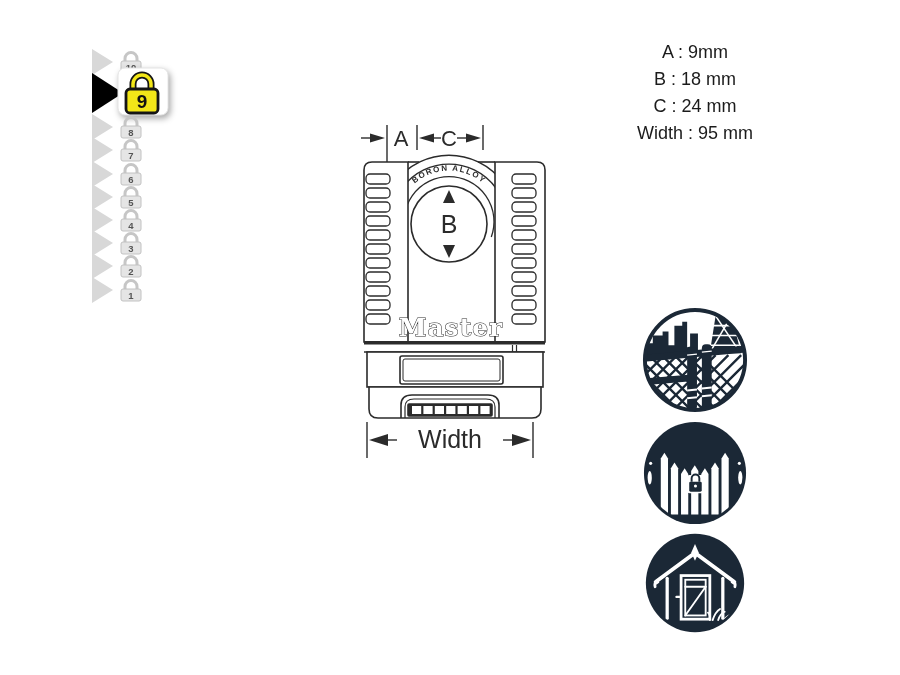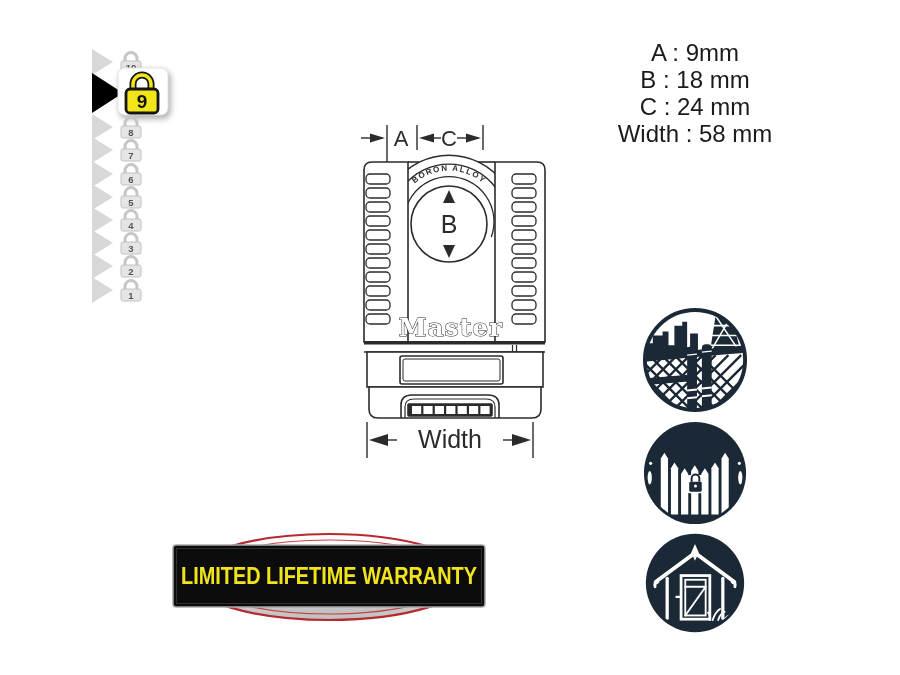--- a/index.html
+++ b/index.html
@@ -1,20 +1,20 @@
 <!DOCTYPE html>
 <html><head>
 <meta charset="utf-8">
 <style>
   html,body{margin:0;padding:0;background:#fff;}
   .stage{position:relative;width:900px;height:675px;background:#fff;overflow:hidden;
          font-family:"Liberation Sans",sans-serif;}
   
   .dims{position:absolute;left:595px;top:39px;width:200px;text-align:center;
-        color:#1b1b1b;font-size:24px;line-height:27px;}
+        color:#1b1b1b;font-size:18px;line-height:27px;}
   
   .meter{position:absolute;left:92px;top:0;width:90px;height:320px;}
   .meter .lvl{position:absolute;left:0;}
   .card-shadow{filter:drop-shadow(2px 3px 3px rgba(0,0,0,0.35));}
   
   .drawing{position:absolute;left:355px;top:100px;}
   
   .circ{position:absolute;}
   
   .banner{position:absolute;left:168px;top:531px;}
@@ -108,21 +108,21 @@
          <rect x="1" y="10" width="20" height="12" rx="2" fill="#e5e5e5" stroke="#c2c2c2"></rect>
          <text x="11" y="19.5" font-size="9.5" font-weight="bold" fill="#555555" text-anchor="middle" font-family="Liberation Sans, sans-serif">1</text>
        </g>
      </svg></div>
     </div>
 
   <div class="dims">
     <div>A : 9mm</div>
     <div>B : 18 mm</div>
     <div>C : 24 mm</div>
-    <div>Width : 58 mm</div>
+    <div>Width : 95 mm</div>
   </div>
 
   <svg class="drawing" width="200" height="365" viewBox="0 0 200 365">
     <g stroke="#2b2b2b" fill="none" stroke-width="1.6">
 
       <g stroke-width="1.4">
         <line x1="32" y1="25" x2="32" y2="78"></line>
         <line x1="62" y1="25" x2="62" y2="50"></line>
         <line x1="128" y1="25" x2="128" y2="50"></line>
         <line x1="6" y1="38" x2="16" y2="38"></line>
@@ -339,30 +339,14 @@
       </g>
       <g stroke-width="2">
         <path d="M 74,95 q 3,-9 8,-12"></path>
         <path d="M 80,95 q 2,-7 7,-9"></path>
         <path d="M 86,95 q 4,-5 9,-6"></path>
         <path d="M 71,95 q 1,-5 -2,-8"></path>
       </g>
     </g>
   </svg>
 
-  <div class="banner">
-    <svg width="322" height="95" viewBox="0 0 322 95">
-      <defs>
-        <linearGradient id="silver" x1="0" y1="0" x2="0" y2="1">
-          <stop offset="0" stop-color="#ffffff"></stop>
-          <stop offset="0.5" stop-color="#e8e8e8"></stop>
-          <stop offset="1" stop-color="#bfbfbf"></stop>
-        </linearGradient>
-      </defs>
-      <ellipse cx="161" cy="46" rx="140" ry="43" fill="url(#silver)" stroke="#b5292f" stroke-width="2.2"></ellipse>
-      <ellipse cx="161" cy="46" rx="131" ry="37" fill="url(#silver)" stroke="#c4444a" stroke-width="1.2"></ellipse>
-      <rect x="5" y="14" width="312" height="62" rx="3" fill="#0c0c0c" stroke="#a8a8a8" stroke-width="1.5"></rect>
-      <rect x="8.5" y="17.5" width="305" height="55" fill="none" stroke="#303030" stroke-width="1"></rect>
-      <text x="161" y="53" text-anchor="middle" font-size="24" font-weight="bold" fill="#f2e41c" textLength="296" lengthAdjust="spacingAndGlyphs">LIMITED LIFETIME WARRANTY</text>
-    </svg>
-  </div>
 
 </div>
 
 </body></html>

